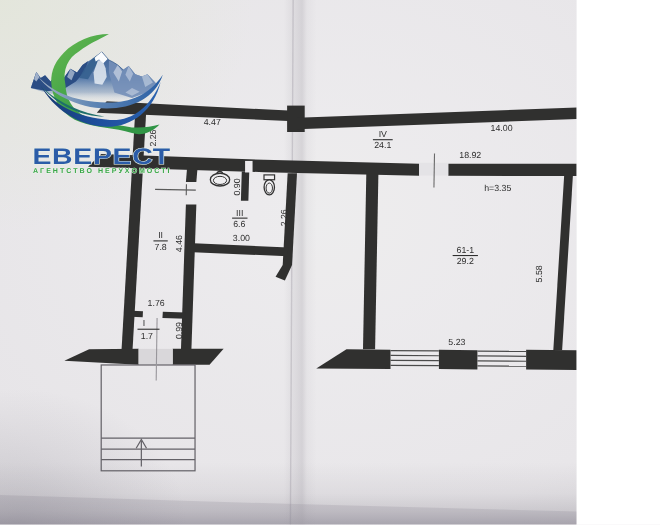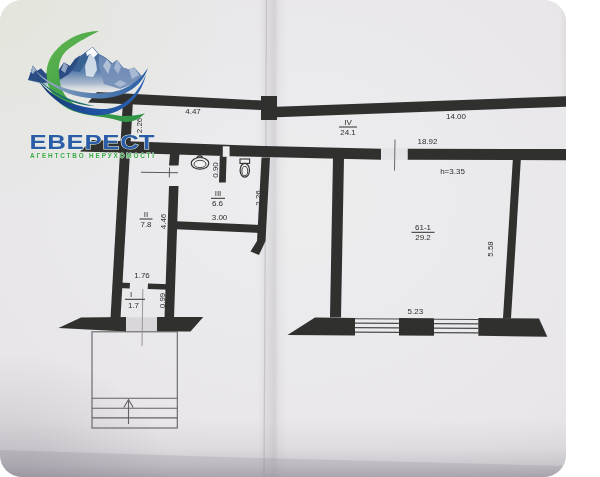--- a/index.html
+++ b/index.html
@@ -1,17 +1,17 @@
 <!DOCTYPE html>
 <html><head>
 <meta charset="utf-8">
 <style>
   html,body{margin:0;padding:0;}
-  .page{position:relative;width:566px;height:477px;overflow:hidden;background:#eceaed;
-    font-family:"Liberation Sans", sans-serif;border-radius:22px;}
+  .page{position:relative;width:524px;height:477px;overflow:hidden;background:#eceaed;
+    font-family:"Liberation Sans", sans-serif;}
   svg{position:absolute;left:0;top:0;}
 </style>
 </head>
 <body>
 <div class="page">
 <svg width="600" height="477" viewBox="0 0 600 477">
 <defs>
   <radialGradient id="vig" cx="0.48" cy="0.42" r="0.8">
     <stop offset="0" stop-color="#edecee"></stop>
     <stop offset="0.75" stop-color="#e7e5e8"></stop>

